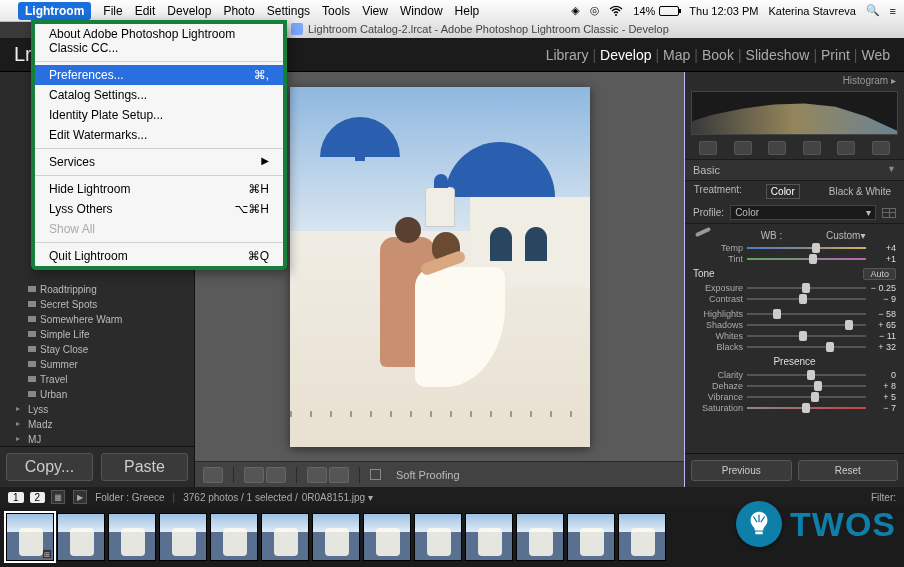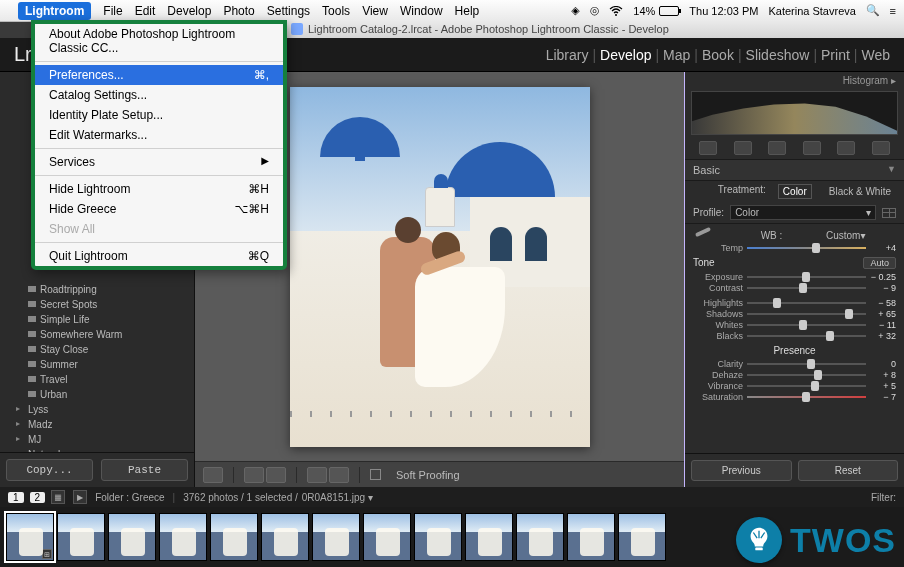--- a/index.html
+++ b/index.html
@@ -40,21 +40,21 @@
 
 .left-panel { width: 195px; background: #2b2b2b; border-right: 1px solid #111; display: flex; flex-direction: column; }
 .left-panel .navpreview { height: 60px; }
 .left-panel .collections { flex: 1; padding: 4px 0; font-size: 10px; color: #bbb; overflow: hidden; padding-top: 150px;}
 .left-panel .collections .citem { padding: 2px 0 2px 40px; position: relative; }
 .left-panel .collections .citem::before { content:""; position:absolute; left:28px; top:4px; width:8px; height:6px; background:#888; }
 .left-panel .collections .folder { padding: 2px 0 2px 28px; position: relative; }
 .left-panel .collections .folder::before { content:"▸"; position:absolute; left:16px; top:2px; font-size:8px; color:#888; }
 .left-panel .collections .folder.open::before { content:"▾"; }
 .left-panel .btns { display: flex; gap: 8px; padding: 6px; border-top: 1px solid #111; }
-.left-panel .btns button { flex: 1; background: #3a3a3a; border: 1px solid #555; color: #ccc; font-size: 11px; padding: 4px 0; border-radius: 3px; font-family: Liberation Mono, monospace; }
+.left-panel .btns button { flex: 1; background: #3a3a3a; border: 1px solid #555; color: #ccc; font-size: 16px; padding: 4px 0; border-radius: 3px; }
 
 
 .center-area { flex: 1; background: #5a5a5a; display: flex; flex-direction: column; }
 .canvas-wrap { flex: 1; display: flex; align-items: center; justify-content: center; padding: 10px; }
 .photo { width: 300px; height: 360px; position: relative; background: linear-gradient(#8fb8e0 0%, #d8e5f0 40%, #f0ede5 40%, #e8e0d0 100%); box-shadow: 0 2px 10px rgba(0,0,0,0.5); overflow: hidden; }
 .photo .dome1 { position:absolute; top:30px; left:30px; width:80px; height:40px; background:#2a5fb0; border-radius:40px 40px 0 0; }
 .photo .dome1::after { content:""; position:absolute; bottom:-4px; left:35px; width:10px; height:14px; background:#2a5fb0; }
 .photo .dome2 { position:absolute; top:55px; right:35px; width:110px; height:55px; background:#2a5fb0; border-radius:60px 60px 0 0; }
 .photo .bell { position:absolute; top:100px; left:135px; width:30px; height:40px; background:#f0ede5; border:1px solid #ccc; border-radius:4px 4px 0 0; }
 .photo .bell::before { content:""; position:absolute; top:-14px; left:8px; width:14px; height:14px; background:#2a5fb0; border-radius:8px 8px 0 0; }
@@ -78,21 +78,21 @@
 .right-panel { width: 220px; background: #2b2b2b; border-left: 1px solid #c4b5fd; display: flex; flex-direction: column; font-size: 10px; color: #bbb; }
 .right-panel .histo-head { display:flex; justify-content:flex-end; padding: 3px 8px; font-size: 10px; color: #999;}
 .right-panel .histo { height: 44px; margin: 2px 6px; background: #1a1a1a; border: 1px solid #444; position: relative; overflow: hidden;}
 .right-panel .histo .curve { position:absolute; bottom:0; left:0; right:0; height:32px; background: linear-gradient(90deg, rgba(60,60,60,0.9), rgba(200,180,120,0.7), rgba(160,200,230,0.6)); clip-path: polygon(0% 100%, 0% 60%, 10% 40%, 25% 20%, 40% 8%, 55% 5%, 70% 15%, 85% 45%, 100% 90%, 100% 100%); }
 .right-panel .iconrow { display:flex; justify-content:space-around; padding:4px 6px; border-bottom:1px solid #1a1a1a; }
 .right-panel .iconrow .ricon { width:18px; height:14px; background:#444; border:1px solid #555; border-radius:2px; }
 .right-panel .section-head { display:flex; justify-content:space-between; padding: 4px 8px; background:#323232; border-bottom: 1px solid #1a1a1a; font-size: 11px;}
 .right-panel .section-head .tri { font-size: 9px; color:#888; }
 .right-panel .row { display:flex; align-items:center; padding: 1px 8px; gap: 4px; }
 .right-panel .row.spread { justify-content: space-between; }
-.right-panel .treatment { display:flex; justify-content:flex-end; gap:12px; padding:3px 8px;text-align:right;}
+.right-panel .treatment { display:flex; justify-content:flex-end; gap:24px; padding:3px 8px;text-align:right;}
 .right-panel .treatment .topt { padding: 1px 4px; border:1px solid transparent; }
 .right-panel .treatment .topt.active { color:#fff; border-color:#555; }
 .right-panel .profile-row { display:flex; align-items:center; padding:3px 8px; gap:6px; border-bottom:1px solid #1a1a1a;}
 .right-panel .profile-row .sel { flex:1; background:#1a1a1a; border:1px solid #444; padding:1px 4px; display:flex; justify-content:space-between;}
 .right-panel .profile-row .grid { width:14px; height:10px; border:1px solid #666; background:linear-gradient(#666,#666) 50% 0/1px 100% no-repeat, linear-gradient(#666,#666) 0 50%/100% 1px no-repeat;}
 .right-panel .dropper { width:24px; height:14px; position:relative;}
 .right-panel .dropper::before { content:""; position:absolute; left:2px; top:2px; width:16px; height:4px; background:#999; border-radius:2px; transform:rotate(-25deg);}
 .right-panel .grouphead { display:flex; justify-content:space-between; padding: 3px 8px; color:#ddd;}
 .right-panel .grouphead .auto { background:#3a3a3a; border:1px solid #555; padding:0 6px; font-size: 9px; border-radius:2px; color:#ccc;}
 .right-panel .slider-row { display:flex; align-items:center; padding:0 8px 1px 8px; gap:4px; }
@@ -116,21 +116,21 @@
 
 
 .filmstrip { position:absolute; bottom:0; left:0; right:0; height:60px; background:#1b1b1b; display:flex; align-items:center; padding:4px 6px; gap:3px; overflow:hidden;}
 .filmstrip .thumb { width:48px; height:48px; background:#5a7090; position:relative; border:1px solid #000;}
 .filmstrip .thumb.sel { outline: 2px solid #fff; }
 .filmstrip .thumb::before { content:""; position:absolute; top:0; left:0; right:0; height:40%; background:linear-gradient(#9ec0e4,#e0ecf5);}
 .filmstrip .thumb::after { content:""; position:absolute; bottom:4px; left:12px; width:24px; height:28px; background:rgba(255,250,240,0.85); border-radius:4px; }
 .filmstrip .thumb .badge { position:absolute; bottom:1px; right:1px; width:10px; height:10px; background:#333; border:1px solid #666; font-size:7px; color:#ccc; text-align:center; line-height:9px;}
 
 
-.twos { position:absolute; right:8px; bottom:4px; display:flex; align-items:center; gap:8px; z-index:600; }
+.twos { position:absolute; right:8px; bottom:20px; display:flex; align-items:center; gap:8px; z-index:600; }
 .twos .bulb { width:46px; height:46px; background:#0d7fa8; border-radius:50%; display:flex; align-items:center; justify-content:center; position:relative; box-shadow: 0 2px 4px rgba(0,0,0,0.4); }
 .twos .bulb svg { width:30px; height:30px; }
 .twos .txt { font-size:34px; font-weight:800; color:#0d7fa8; letter-spacing:1px; font-family: Arial Black, Arial, sans-serif;}
 </style>
 </head>
 <body>
 
 <div class="mac-menubar">
   <span class="apple"></span>
   <span class="mitem first">Lightroom</span>
@@ -184,21 +184,21 @@
   <div class="drow">
       <span>Services</span>
       <span class="tri">▶</span>
     </div>
   <div class="sep"></div>
   <div class="drow">
       <span>Hide Lightroom</span>
       <span>⌘H</span>
     </div>
   <div class="drow">
-      <span>Hide Greece</span>
+      <span>Lyss Others</span>
       <span>⌥⌘H</span>
     </div>
   <div class="drow disabled">
       <span>Show All</span>
     </div>
   <div class="sep"></div>
   <div class="drow">
       <span>Quit Lightroom</span>
       <span>⌘Q</span>
     </div>
@@ -228,22 +228,22 @@
   </div>
 </div>
 
 <div class="workspace">
 
   <div class="left-panel">
     <div class="navpreview"></div>
     <div class="collections">
       <div class="citem">Roadtripping</div>
       <div class="citem">Secret Spots</div>
+      <div class="citem">Somewhere Warm</div>
       <div class="citem">Simple Life</div>
-      <div class="citem">Somewhere Warm</div>
       <div class="citem">Stay Close</div>
       <div class="citem">Summer</div>
       <div class="citem">Travel</div>
       <div class="citem">Urban</div>
       <div class="folder">Lyss</div>
       <div class="folder">Madz</div>
       <div class="folder">MJ</div>
       <div class="folder open">Natural</div>
     </div>
     <div class="btns">
@@ -324,20 +324,28 @@
       <div class="sel" style="flex:0 0 70px"><span>Custom</span><span>▾</span></div>
     </div>
     <div class="slider-row">
         <span class="lbl">Temp</span>
         <div class="slider">
           <div class="track grad-temp"></div>
           <div class="thumb" style="left:55%"></div>
         </div>
         <span class="val">+4</span>
       </div>
+    <div class="slider-row">
+        <span class="lbl">Tint</span>
+        <div class="slider">
+          <div class="track grad-tint"></div>
+          <div class="thumb" style="left:52%"></div>
+        </div>
+        <span class="val">+1</span>
+      </div>
 
     <div class="grouphead">
         <span>Tone</span>
         <span class="auto">Auto</span>
       </div>
     <div class="slider-row">
         <span class="lbl">Exposure</span>
         <div class="slider">
           <div class="track"></div>
           <div class="thumb" style="left:46%"></div>

